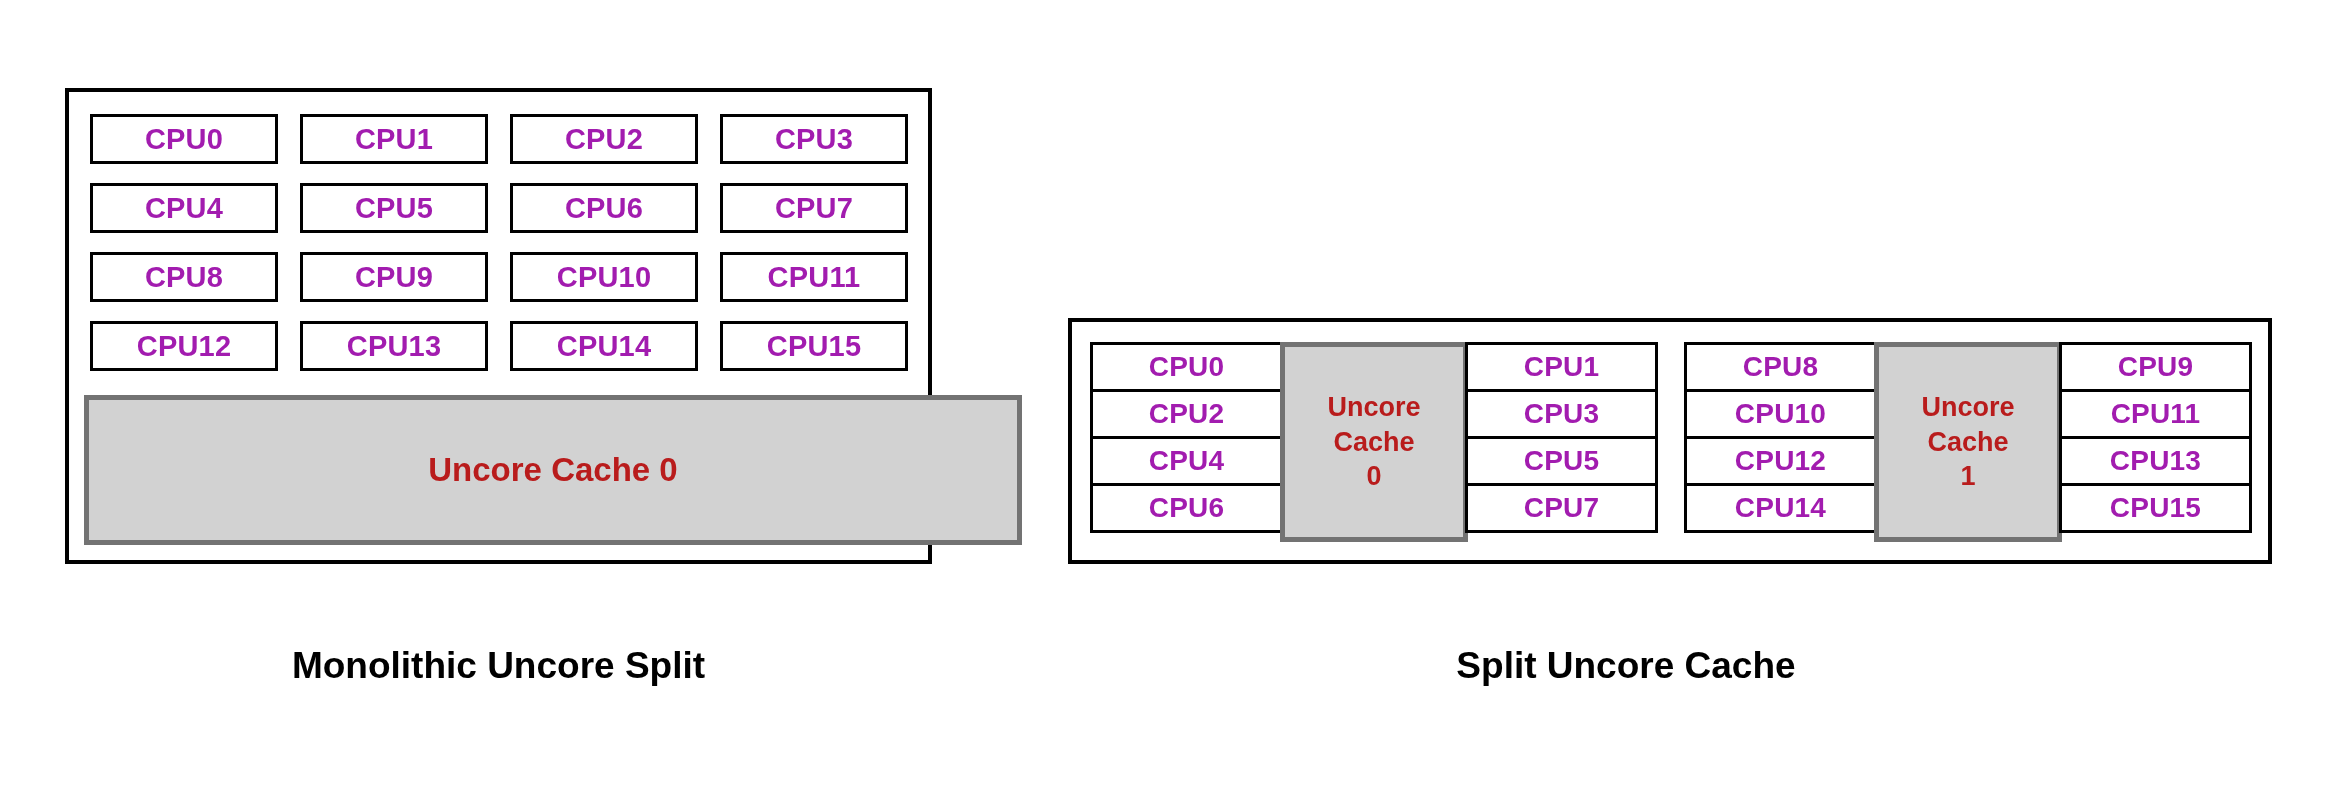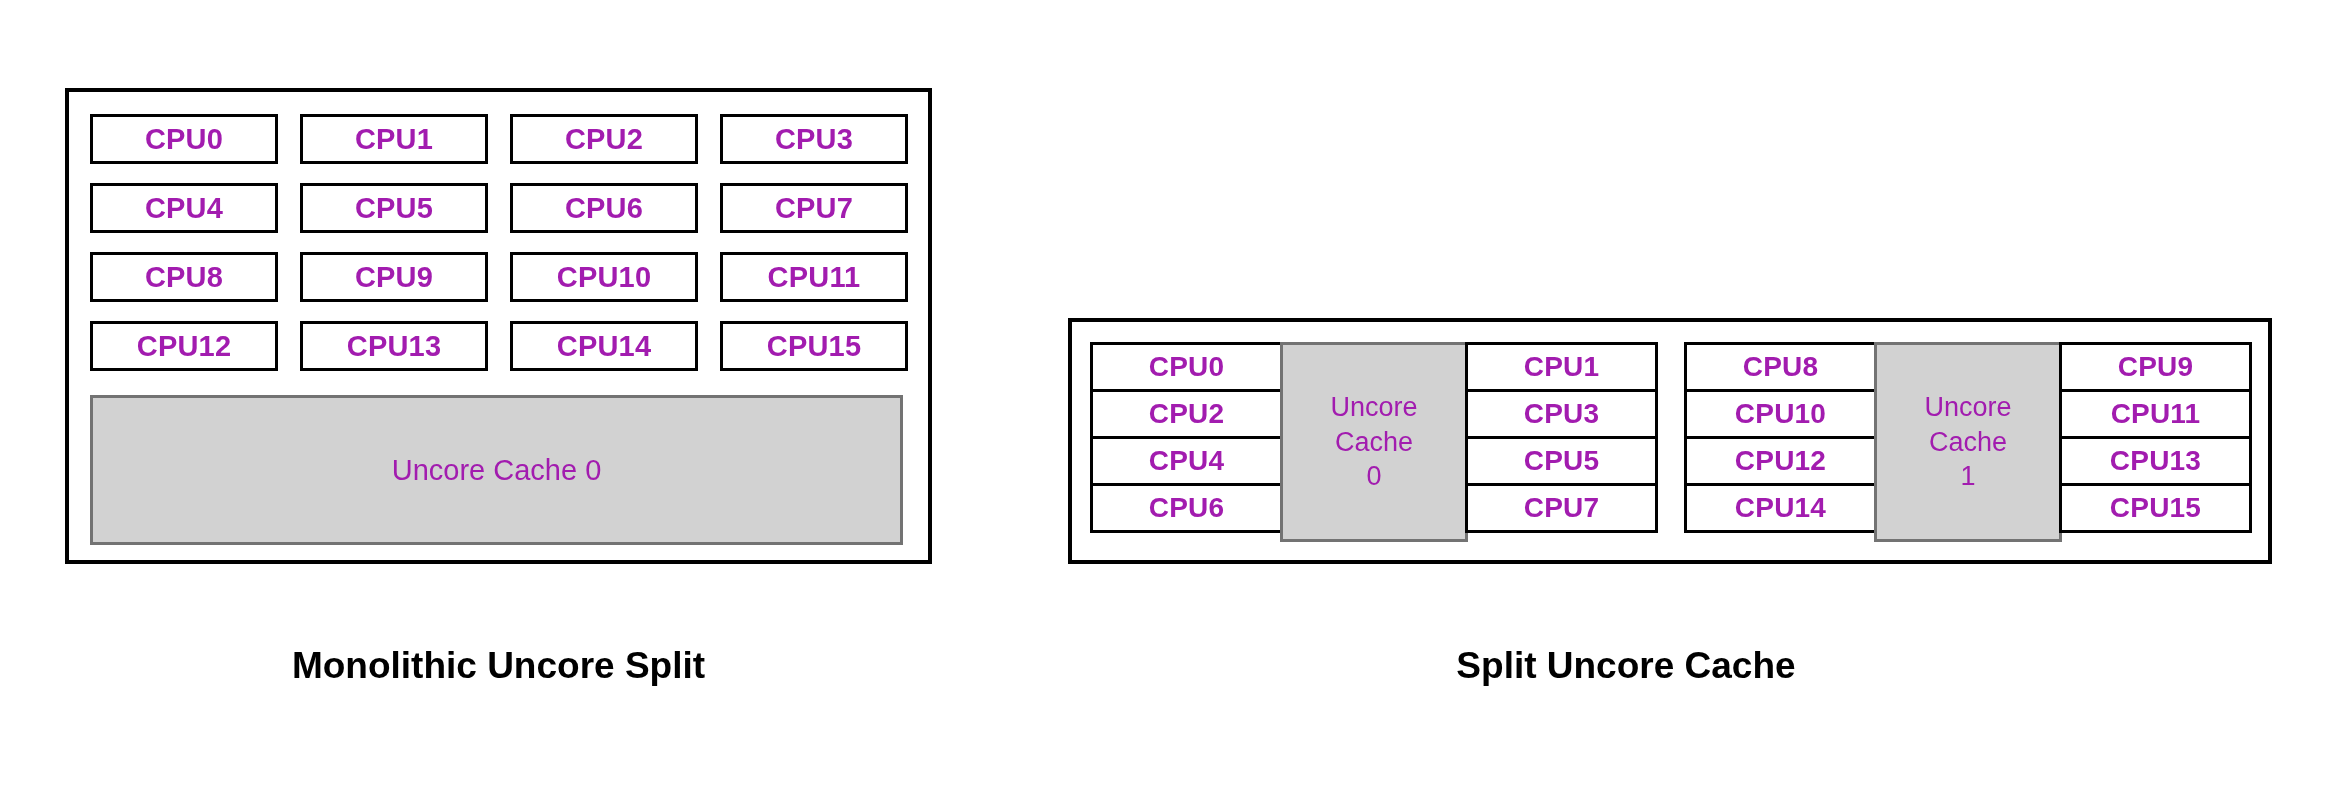--- a/index.html
+++ b/index.html
@@ -30,29 +30,29 @@
     background: #ffffff;
     display: flex;
     align-items: center;
     justify-content: center;
     font-weight: bold;
     color: #a21caf;
     letter-spacing: .2px;
   }
 
   .cache-box {
-    border: 3px solid #737373;
+    border: 5px solid #737373;
     box-sizing: border-box;
     background: #d2d2d2;
     display: flex;
     align-items: center;
     justify-content: center;
     text-align: center;
-    font-weight: normal;
-    color: #a21caf;
+    font-weight: bold;
+    color: #b91c1c;
   }
 
   .caption {
     position: absolute;
     font-weight: bold;
     color: #000000;
     white-space: nowrap;
     text-align: center;
   }
 
@@ -72,25 +72,25 @@
     flex-wrap: wrap;
     gap: 19px 22px;
   }
   #monolithic-grid .cpu-box {
     width: 188px;
     height: 50px;
     font-size: 29px;
   }
   #monolithic-cache {
     position: absolute;
-    left: 21px;
+    left: 15px;
     top: 303px;
-    width: 813px;
+    width: 938px;
     height: 150px;
-    font-size: 29px;
+    font-size: 33px;
   }
 
   
   #split-panel {
     left: 1068px;
     top: 318px;
     width: 1204px;
     height: 246px;
   }
   .split-cluster {

